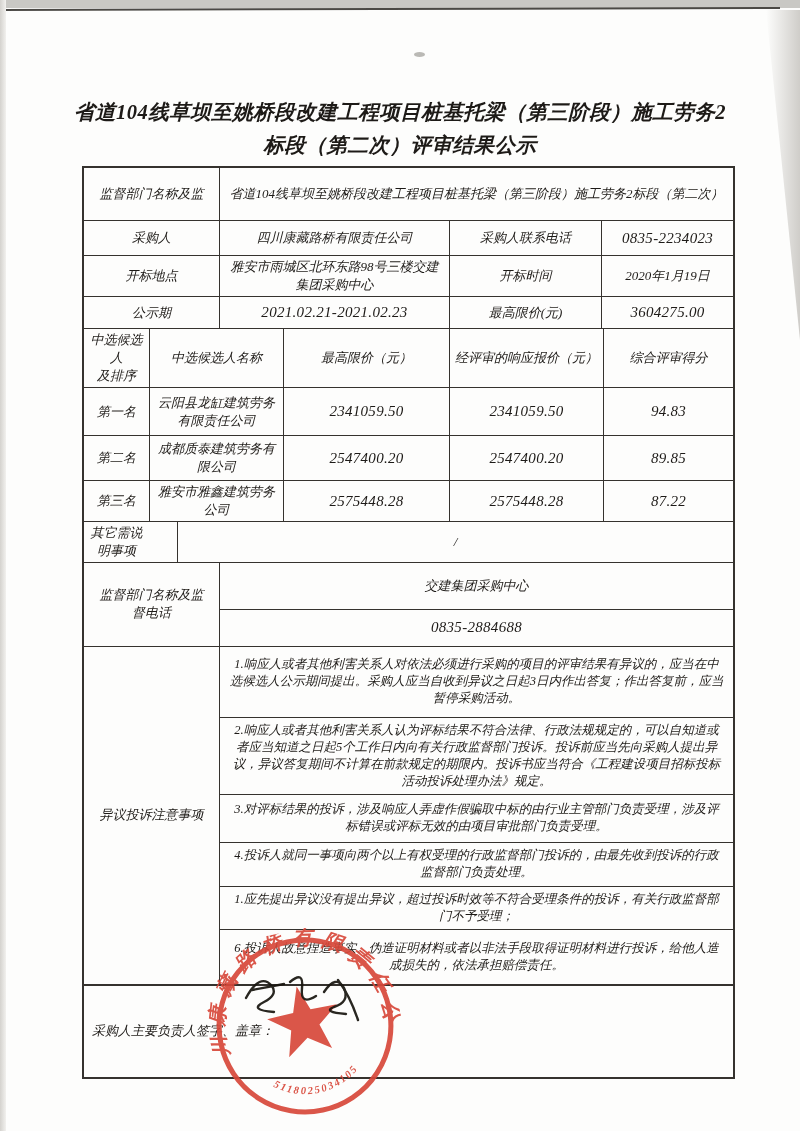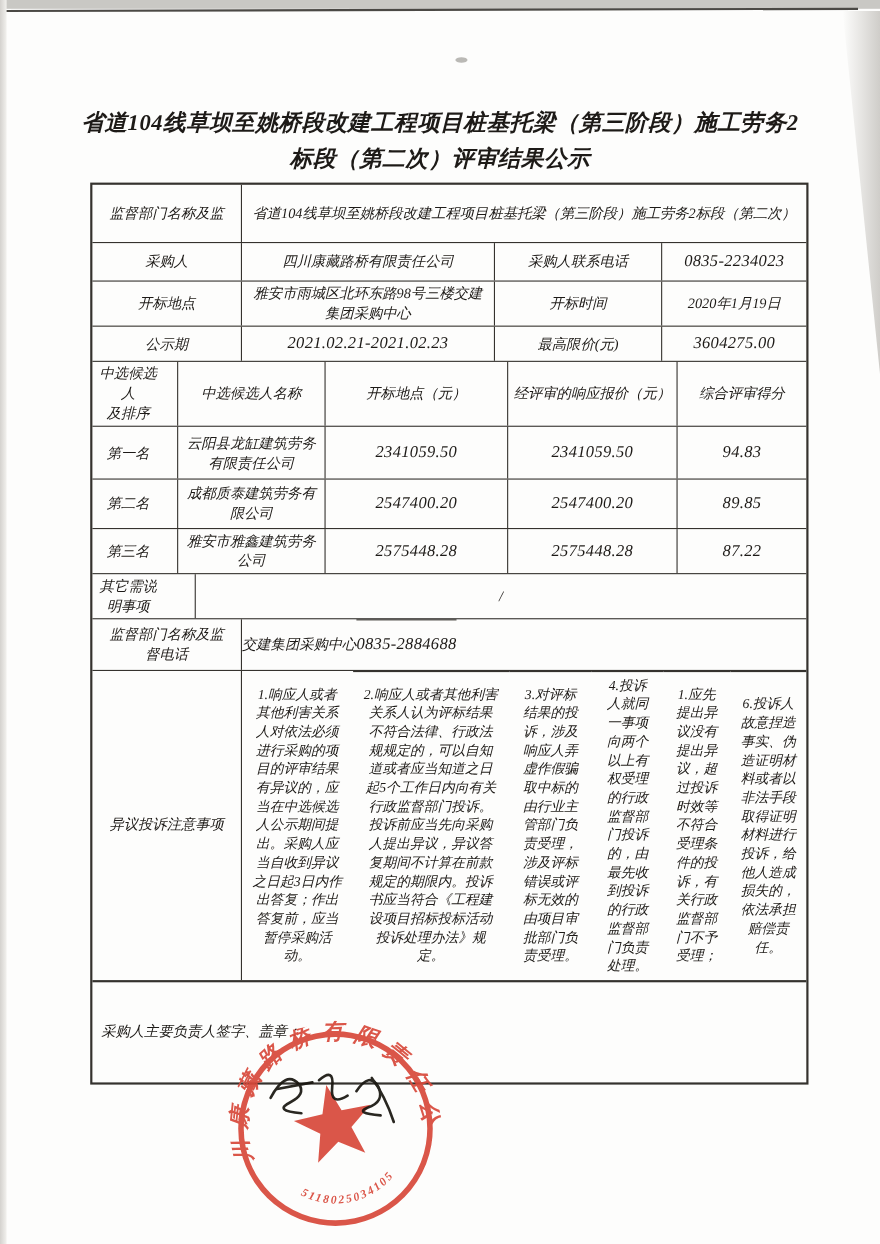--- a/index.html
+++ b/index.html
@@ -56,30 +56,30 @@
   }
   .cell + .cell{border-left:1.5px solid var(--line);}
   .pre{white-space:pre-line;text-align:center;}
   
   .wA{width:135px;flex:0 0 135px;}
   .wB{width:230px;flex:0 0 230px;}
   .wC{width:152px;flex:0 0 152px;}
   .wD{flex:1 1 auto;}
   
   .kA{width:65px;flex:0 0 65px;padding:2px 1px;}
-  .kB{width:134px;flex:0 0 134px;padding:2px 4px;margin-left:12px;}
+  .kB{width:134px;flex:0 0 134px;padding:2px 4px;}
   .kC{width:166px;flex:0 0 166px;}
   .kD{width:154px;flex:0 0 154px;}
   .kE{flex:1 1 auto;}
 
   .h52{min-height:52px;} .h35{min-height:35px;} .h38{min-height:38px;}
   .h32{min-height:32px;} .h53{min-height:53px;} .h48{min-height:48px;}
   .h45{min-height:45px;} .h40{min-height:40px;} .h36{min-height:36px;gap:28px;}
 
-  .stack{flex:1 1 auto;display:flex;}
+  .stack{flex:1 1 auto;display:flex;flex-direction:column;}
   .stack .sub{display:flex;align-items:center;justify-content:center;text-align:center;}
   .stack .sub + .sub{border-top:1.5px solid var(--line);}
   .sub.s46{min-height:46px;} .sub.s37{min-height:37px;text-align:center;}
 
   .clause{
     justify-content:flex-start;text-align:left;
     font-size:12.5px;line-height:17px;
     padding:4px 9px;
   }
   .i70{min-height:70px;} .i73{min-height:73px;} .i48{min-height:48px;}
@@ -147,21 +147,21 @@
       <div class="cell wA">公示期</div>
       <div class="cell wB num">2021.02.21-2021.02.23</div>
       <div class="cell wC">最高限价(元)</div>
       <div class="cell wD num">3604275.00</div>
     </div>
 
     <div class="trow h53">
       <div class="cell kA pre">中选候选人
 及排序</div>
       <div class="cell kB">中选候选人名称</div>
-      <div class="cell kC">开标地点（元）</div>
+      <div class="cell kC">最高限价（元）</div>
       <div class="cell kD">经评审的响应报价（元）</div>
       <div class="cell kE">综合评审得分</div>
     </div>
 
     <div class="trow h48">
       <div class="cell kA">第一名</div>
       <div class="cell kB">云阳县龙缸建筑劳务有限责任公司</div>
       <div class="cell kC num">2341059.50</div>
       <div class="cell kD num">2341059.50</div>
       <div class="cell kE num">94.83</div>

